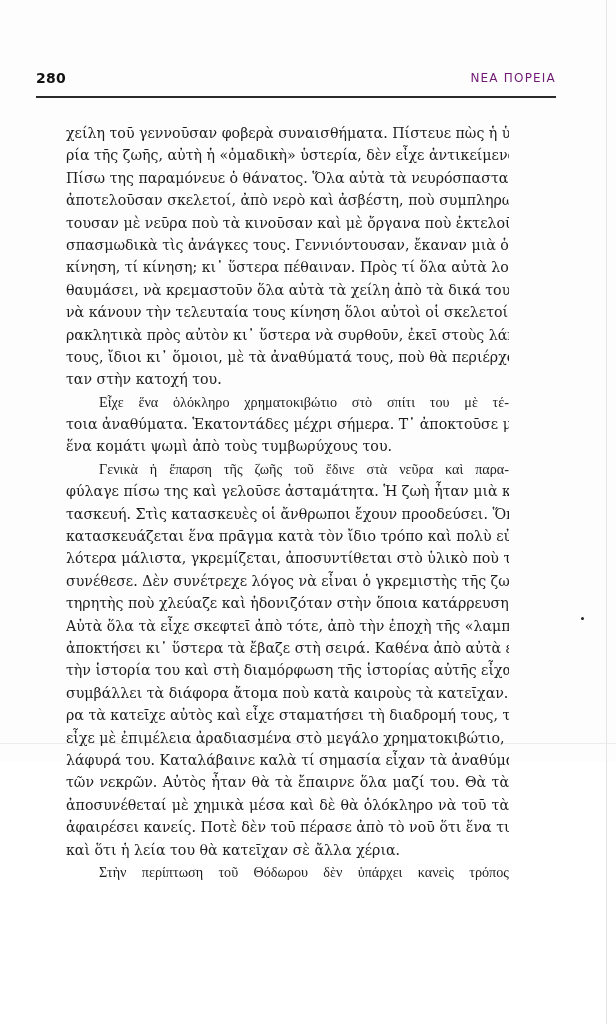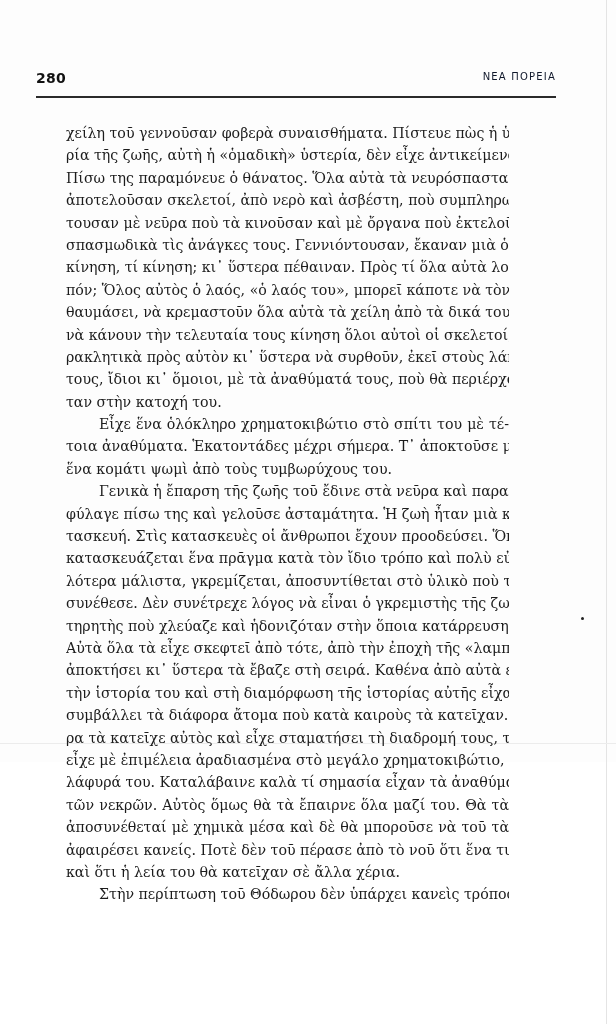--- a/index.html
+++ b/index.html
@@ -9,32 +9,32 @@
     color: #1c1c1c;
   }
   .page { position: absolute; left: 0; top: 0; width: 616px; height: 762px; background: #fdfdfd; }
   .edge-right { position: absolute; right: 9px; top: 0; width: 1px; height: 1024px; background: #e4e4e4; }
   .edge-bottom { position: absolute; left: 0; bottom: 18px; width: 616px; height: 1px; background: #ececec; }
   .header {
     position: absolute; left: 36px; top: 70px; width: 520px; height: 22px;
     font-family: "DejaVu Sans", "Liberation Sans", sans-serif;
   }
   .page-num { position: absolute; left: 0; top: 0; font-size: 14px; font-weight: bold; color: #111; letter-spacing: 0.3px; }
-  .running-head { position: absolute; right: 0; top: 1px; font-size: 10px; color: #0f172a; letter-spacing: 1.2px; }
+  .running-head { position: absolute; right: 0; top: 1px; font-size: 12px; color: #701a75; letter-spacing: 1.2px; }
   .rule { position: absolute; left: 36px; top: 96px; width: 520px; height: 2px; background: #2a2a2a; }
   .text-block {
     position: absolute; left: 66px; top: 122px; width: 443px;
   }
   .line {
     height: 22.4px; line-height: 22.4px; font-size: 14.2px;
     white-space: nowrap; text-align: justify; text-align-last: justify;
     overflow: hidden;
   }
   .line.last { text-align-last: left; }
-  .line.indent { padding-left: 33px; }
+  .line.indent { padding-left: 33px; font-family: Liberation Serif, serif; }
   .speck { position: absolute; width: 3px; height: 3px; border-radius: 50%; background: #222; }
 </style>
 </head>
 <body>
 
 <div class="page">
   <div class="edge-right"></div>
   <div class="edge-bottom"></div>
 
   <div class="header">
@@ -44,21 +44,20 @@
   <div class="rule"></div>
 
   <div class="text-block" id="text-block">
       <div class="line">χείλη τοῦ γεννοῦσαν φοβερὰ συναισθήματα. Πίστευε πὼς ἡ ὑστε-</div>
       <div class="line">ρία τῆς ζωῆς, αὐτὴ ἡ «ὁμαδικὴ» ὑστερία, δὲν εἶχε ἀντικείμενο.</div>
       <div class="line">Πίσω της παραμόνευε ὁ θάνατος. Ὅλα αὐτὰ τὰ νευρόσπαστα τὰ</div>
       <div class="line">ἀποτελοῦσαν σκελετοί, ἀπὸ νερὸ καὶ ἀσβέστη, ποὺ συμπληρωνόν-</div>
       <div class="line">τουσαν μὲ νεῦρα ποὺ τὰ κινοῦσαν καὶ μὲ ὄργανα ποὺ ἐκτελοῦσαν</div>
       <div class="line">σπασμωδικὰ τὶς ἀνάγκες τους. Γεννιόντουσαν, ἔκαναν μιὰ ὁρισμένη</div>
       <div class="line">κίνηση, τί κίνηση; κι᾿ ὕστερα πέθαιναν. Πρὸς τί ὅλα αὐτὰ λοι-</div>
-      <div class="line">πόν; Ὅλος αὐτὸς ὁ λαός, «ὁ λαός του», μπορεῖ κάποτε νὰ τὸν</div>
       <div class="line">θαυμάσει, νὰ κρεμαστοῦν ὅλα αὐτὰ τὰ χείλη ἀπὸ τὰ δικά του,</div>
       <div class="line">νὰ κάνουν τὴν τελευταία τους κίνηση ὅλοι αὐτοὶ οἱ σκελετοί, πα-</div>
       <div class="line">ρακλητικὰ πρὸς αὐτὸν κι᾿ ὕστερα νὰ συρθοῦν, ἐκεῖ στοὺς λάκκους</div>
       <div class="line">τους, ἴδιοι κι᾿ ὅμοιοι, μὲ τὰ ἀναθύματά τους, ποὺ θὰ περιέρχον-</div>
       <div class="line last">ταν στὴν κατοχή του.</div>
       <div class="line indent">Εἶχε ἕνα ὁλόκληρο χρηματοκιβώτιο στὸ σπίτι του μὲ τέ-</div>
       <div class="line">τοια ἀναθύματα. Ἑκατοντάδες μέχρι σήμερα. Τ᾿ ἀποκτοῦσε μ᾿</div>
       <div class="line last">ἕνα κομάτι ψωμὶ ἀπὸ τοὺς τυμβωρύχους του.</div>
       <div class="line indent">Γενικὰ ἡ ἔπαρση τῆς ζωῆς τοῦ ἔδινε στὰ νεῦρα καὶ παρα-</div>
       <div class="line">φύλαγε πίσω της καὶ γελοῦσε ἀσταμάτητα. Ἡ ζωὴ ἦταν μιὰ κα-</div>
@@ -67,21 +66,21 @@
       <div class="line">λότερα μάλιστα, γκρεμίζεται, ἀποσυντίθεται στὸ ὑλικὸ ποὺ τὸ</div>
       <div class="line">συνέθεσε. Δὲν συνέτρεχε λόγος νὰ εἶναι ὁ γκρεμιστὴς τῆς ζωῆς</div>
       <div class="line">τηρητὴς ποὺ χλεύαζε καὶ ἡδονιζόταν στὴν ὅποια κατάρρευση.</div>
       <div class="line">Αὐτὰ ὅλα τὰ εἶχε σκεφτεῖ ἀπὸ τότε, ἀπὸ τὴν ἐποχὴ τῆς «λαμπρῆς</div>
       <div class="line">ἀποκτήσει κι᾿ ὕστερα τὰ ἔβαζε στὴ σειρά. Καθένα ἀπὸ αὐτὰ εἶχε</div>
       <div class="line">τὴν ἱστορία του καὶ στὴ διαμόρφωση τῆς ἱστορίας αὐτῆς εἶχαν</div>
       <div class="line">συμβάλλει τὰ διάφορα ἄτομα ποὺ κατὰ καιροὺς τὰ κατεῖχαν. Τώ-</div>
       <div class="line">ρα τὰ κατεῖχε αὐτὸς καὶ εἶχε σταματήσει τὴ διαδρομή τους, τὰ</div>
       <div class="line">εἶχε μὲ ἐπιμέλεια ἀραδιασμένα στὸ μεγάλο χρηματοκιβώτιο, τὰ</div>
       <div class="line">λάφυρά του. Καταλάβαινε καλὰ τί σημασία εἶχαν τὰ ἀναθύματα</div>
-      <div class="line">τῶν νεκρῶν. Αὐτὸς ὅμως θὰ τὰ ἔπαιρνε ὅλα μαζί του. Θὰ τὰ</div>
-      <div class="line">ἀποσυνέθεταί μὲ χημικὰ μέσα καὶ δὲ θὰ μποροῦσε νὰ τοῦ τὰ</div>
+      <div class="line">τῶν νεκρῶν. Αὐτὸς ἦταν θὰ τὰ ἔπαιρνε ὅλα μαζί του. Θὰ τὰ</div>
+      <div class="line">ἀποσυνέθεταί μὲ χημικὰ μέσα καὶ δὲ θὰ ὁλόκληρο νὰ τοῦ τὰ</div>
       <div class="line">ἀφαιρέσει κανείς. Ποτὲ δὲν τοῦ πέρασε ἀπὸ τὸ νοῦ ὅτι ἕνα τυ-</div>
       <div class="line last">καὶ ὅτι ἡ λεία του θὰ κατεῖχαν σὲ ἄλλα χέρια.</div>
       <div class="line indent">Στὴν περίπτωση τοῦ Θόδωρου δὲν ὑπάρχει κανεὶς τρόπος</div>
     </div>
 
   <div class="speck" style="left:581px; top:617px;"></div>
 </div>
 
 </body></html>

